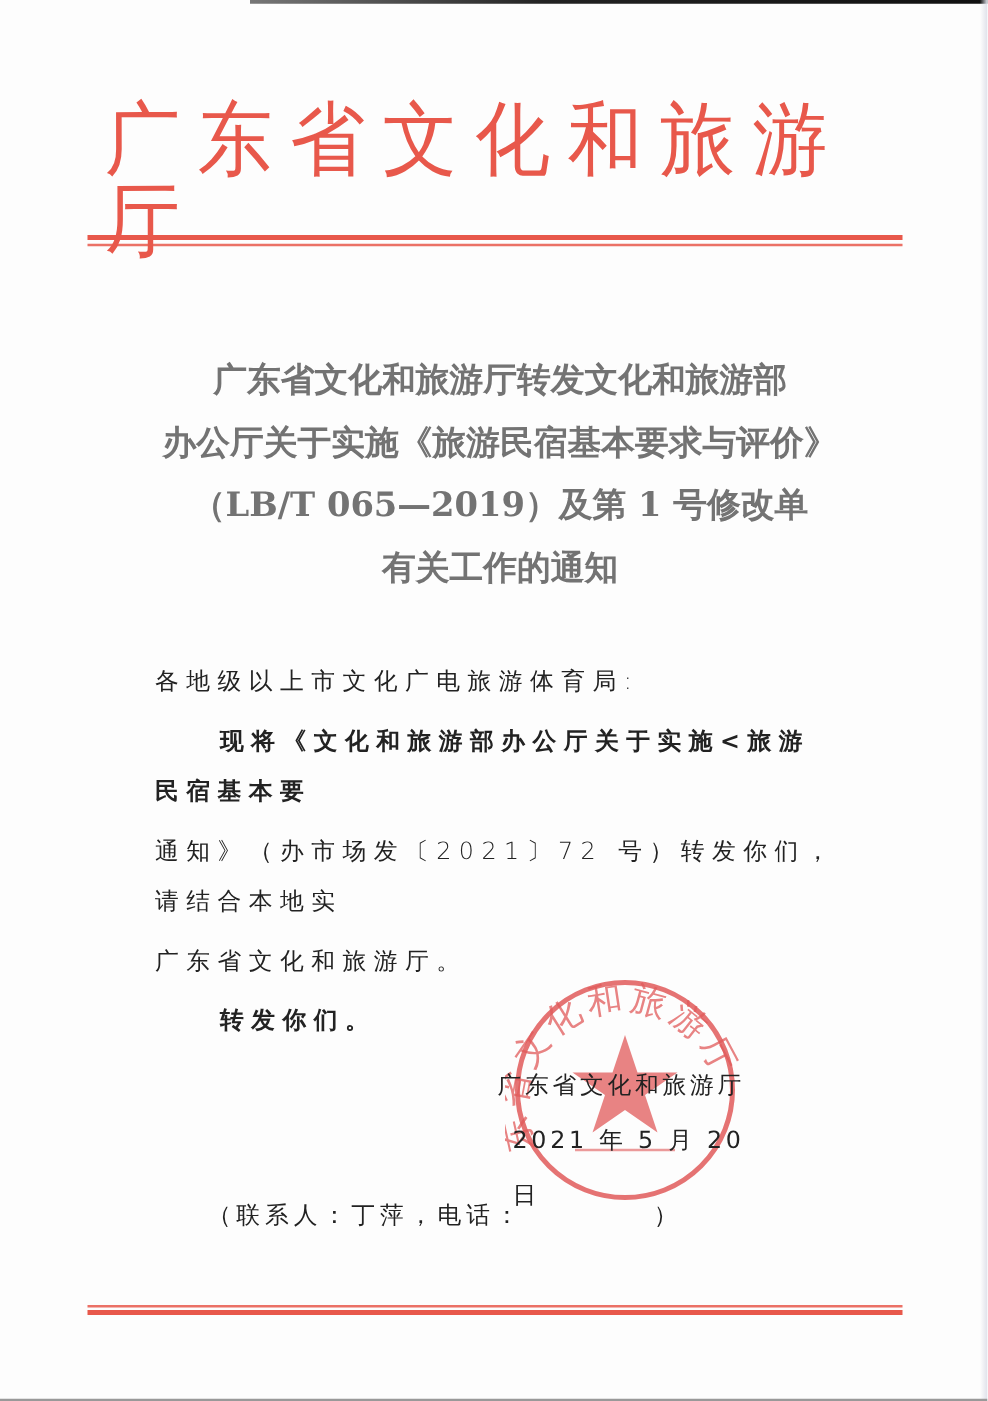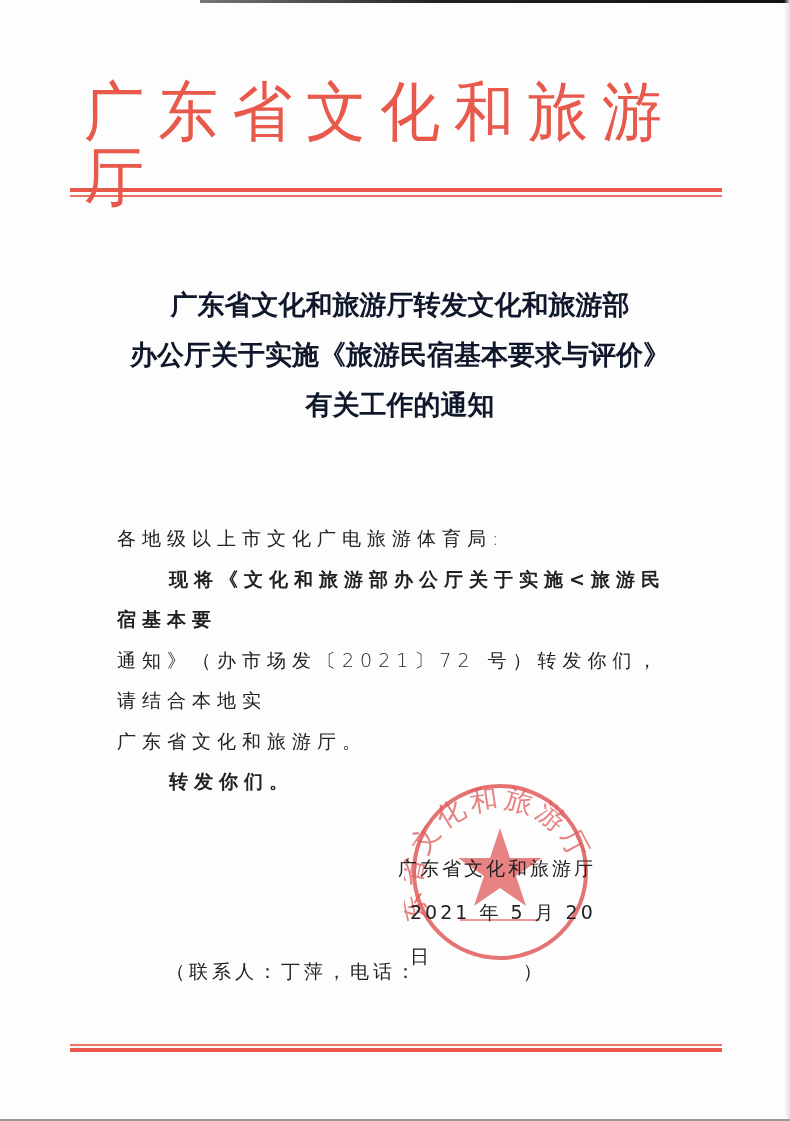--- a/index.html
+++ b/index.html
@@ -34,33 +34,33 @@
   }
   .rule { position: absolute; left: 70px; width: 652px; background: #e8584b; }
   .rule-top-thick { top: 188px; height: 4px; }
   .rule-top-thin  { top: 195px; height: 1.5px; opacity: .85; }
   .rule-bot-thin  { top: 1044px; height: 1.5px; opacity: .85; }
   .rule-bot-thick { top: 1048px; height: 4px; }
 
   .doc-title {
     position: absolute; left: 90px; top: 280px; width: 620px;
     text-align: center; font-weight: bold; font-size: 27px; line-height: 50px;
-    color: #0f172a;
+    color: #737373;
     font-family: "DejaVu Serif", "Liberation Serif", serif;
   }
   .doc-title div { white-space: nowrap; }
 
   .body-text {
     position: absolute; left: 117px; top: 518px; width: 560px;
     font-size: 19px; letter-spacing: 6px; line-height: 40.5px;
     color: #222;
     font-family: "DejaVu Sans", "Liberation Sans", sans-serif;
     font-weight: 300;
   }
-  .body-text p { margin: 0; }
+  .body-text p { margin: 7px; }
   .indent { text-indent: 52px; font-weight: bold; }
 
   .seal {
     position: absolute; left: 404px; top: 780px; width: 190px; height: 180px;
     pointer-events: none;
   }
   .signature {
     position: absolute; left: 398px; top: 846px; width: 200px;
     font-size: 19px; letter-spacing: 3px; color: #222;
     font-family: "DejaVu Sans", "Liberation Sans", sans-serif;
@@ -85,20 +85,21 @@
 
 <div class="letterhead">
   <span class="letterhead-text">广东省文化和旅游厅</span>
 </div>
 <div class="rule rule-top-thick"></div>
 <div class="rule rule-top-thin"></div>
 
 <div class="doc-title">
   <div>广东省文化和旅游厅转发文化和旅游部</div>
   <div>办公厅关于实施《旅游民宿基本要求与评价》</div>
+  <div>（LB/T 065—2019）及第 1 号修改单</div>
   <div>有关工作的通知</div>
 </div>
 
 <div class="body-text">
   <p>各地级以上市文化广电旅游体育局:</p>
   <p class="indent">现将《文化和旅游部办公厅关于实施&lt;旅游民宿基本要</p>
   <p>通知》（办市场发〔2021〕72 号）转发你们，请结合本地实</p>
   <p>广东省文化和旅游厅。</p>
   <p class="indent">转发你们。</p>
 </div>

